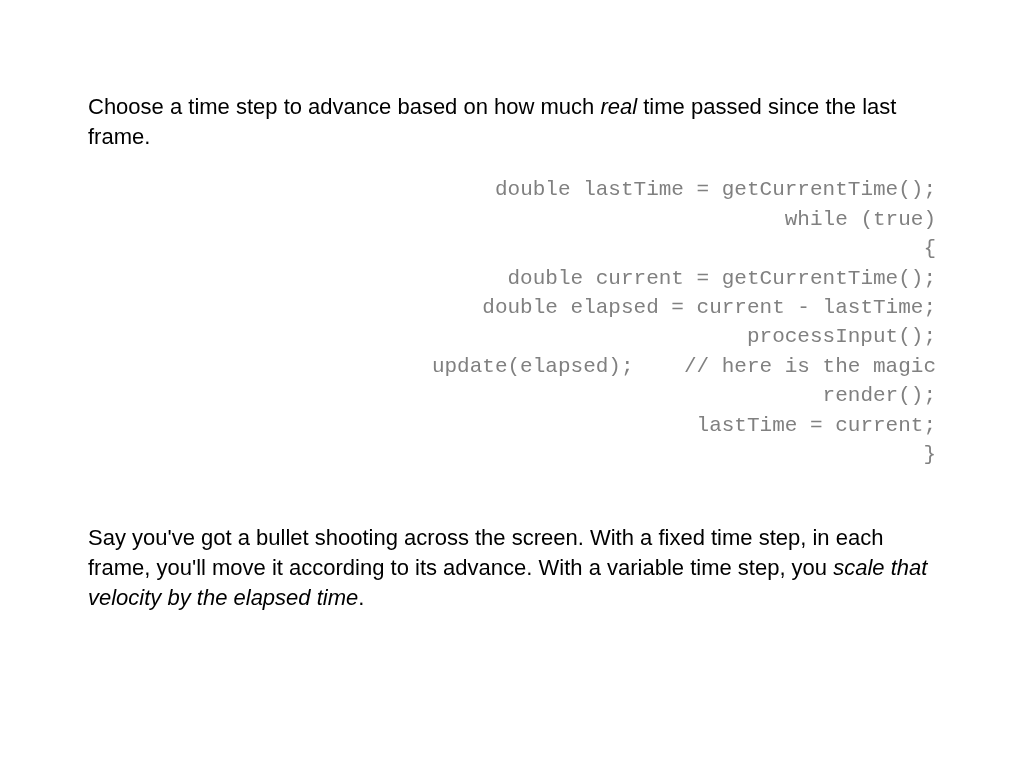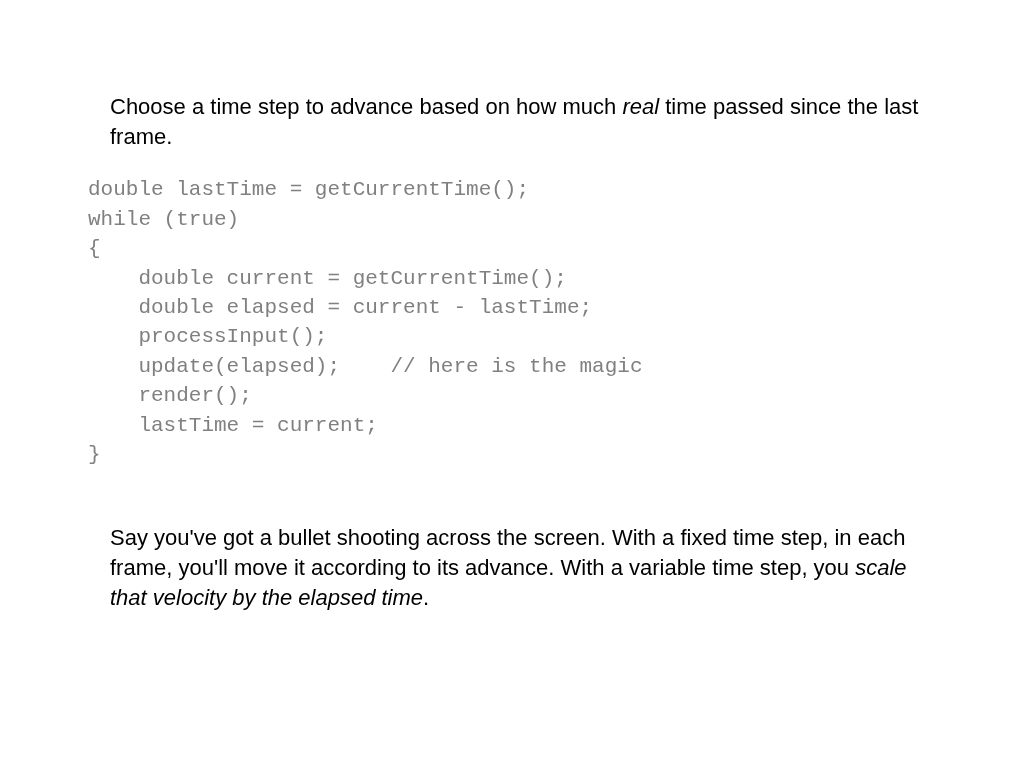--- a/index.html
+++ b/index.html
@@ -12,32 +12,32 @@
       height: 768px;
       background: #ffffff;
       font-family: Arial, Helvetica, sans-serif;
       padding: 92px 88px 0 88px;
     }
     .para {
       font-size: 22px;
       line-height: 1.35;
       color: #000000;
       margin-bottom: 24px;
-      margin-left: 22px;
     }
     .para em {
       font-style: italic;
     }
     .code-block {
       font-family: "Courier New", Courier, monospace;
       font-size: 21px;
       line-height: 1.4;
       color: #808080;
       white-space: pre;
       margin-bottom: 54px;
+      text-align: right;
     }
   </style>
 </head>
 <body>
 
 <p class="para">
   <span>Choose a time step to advance based on how much </span><em>real</em><span> time passed since the last frame.</span>
 </p>
 
 <div class="code-block">double lastTime = getCurrentTime();

